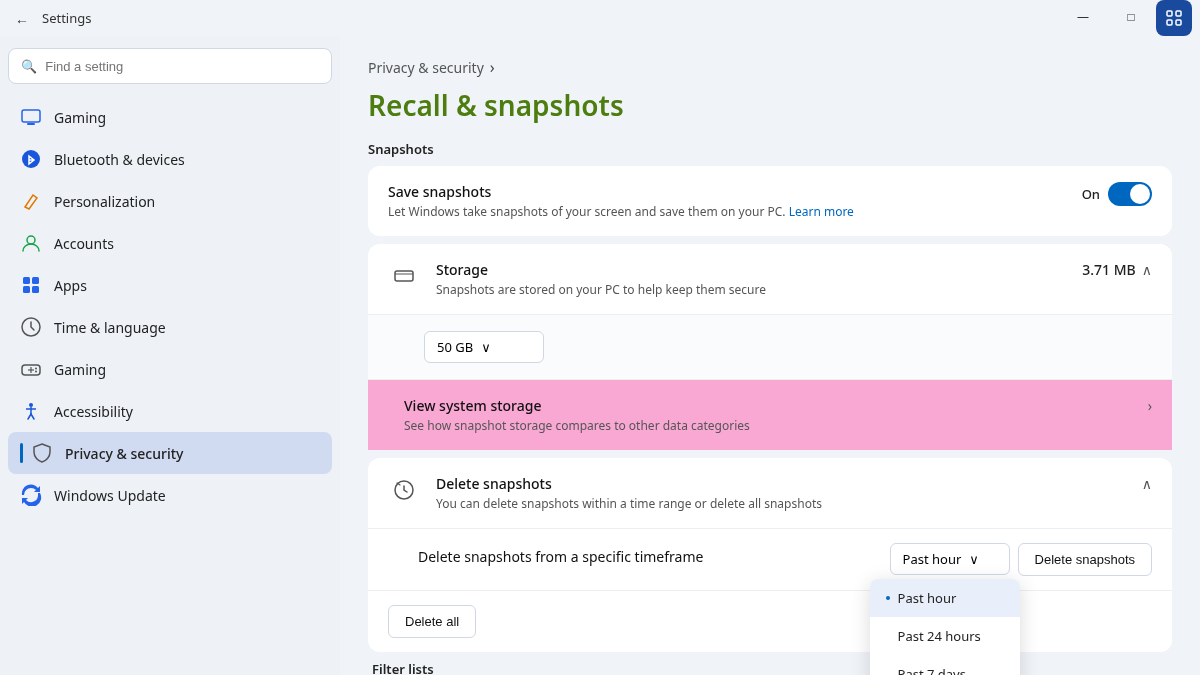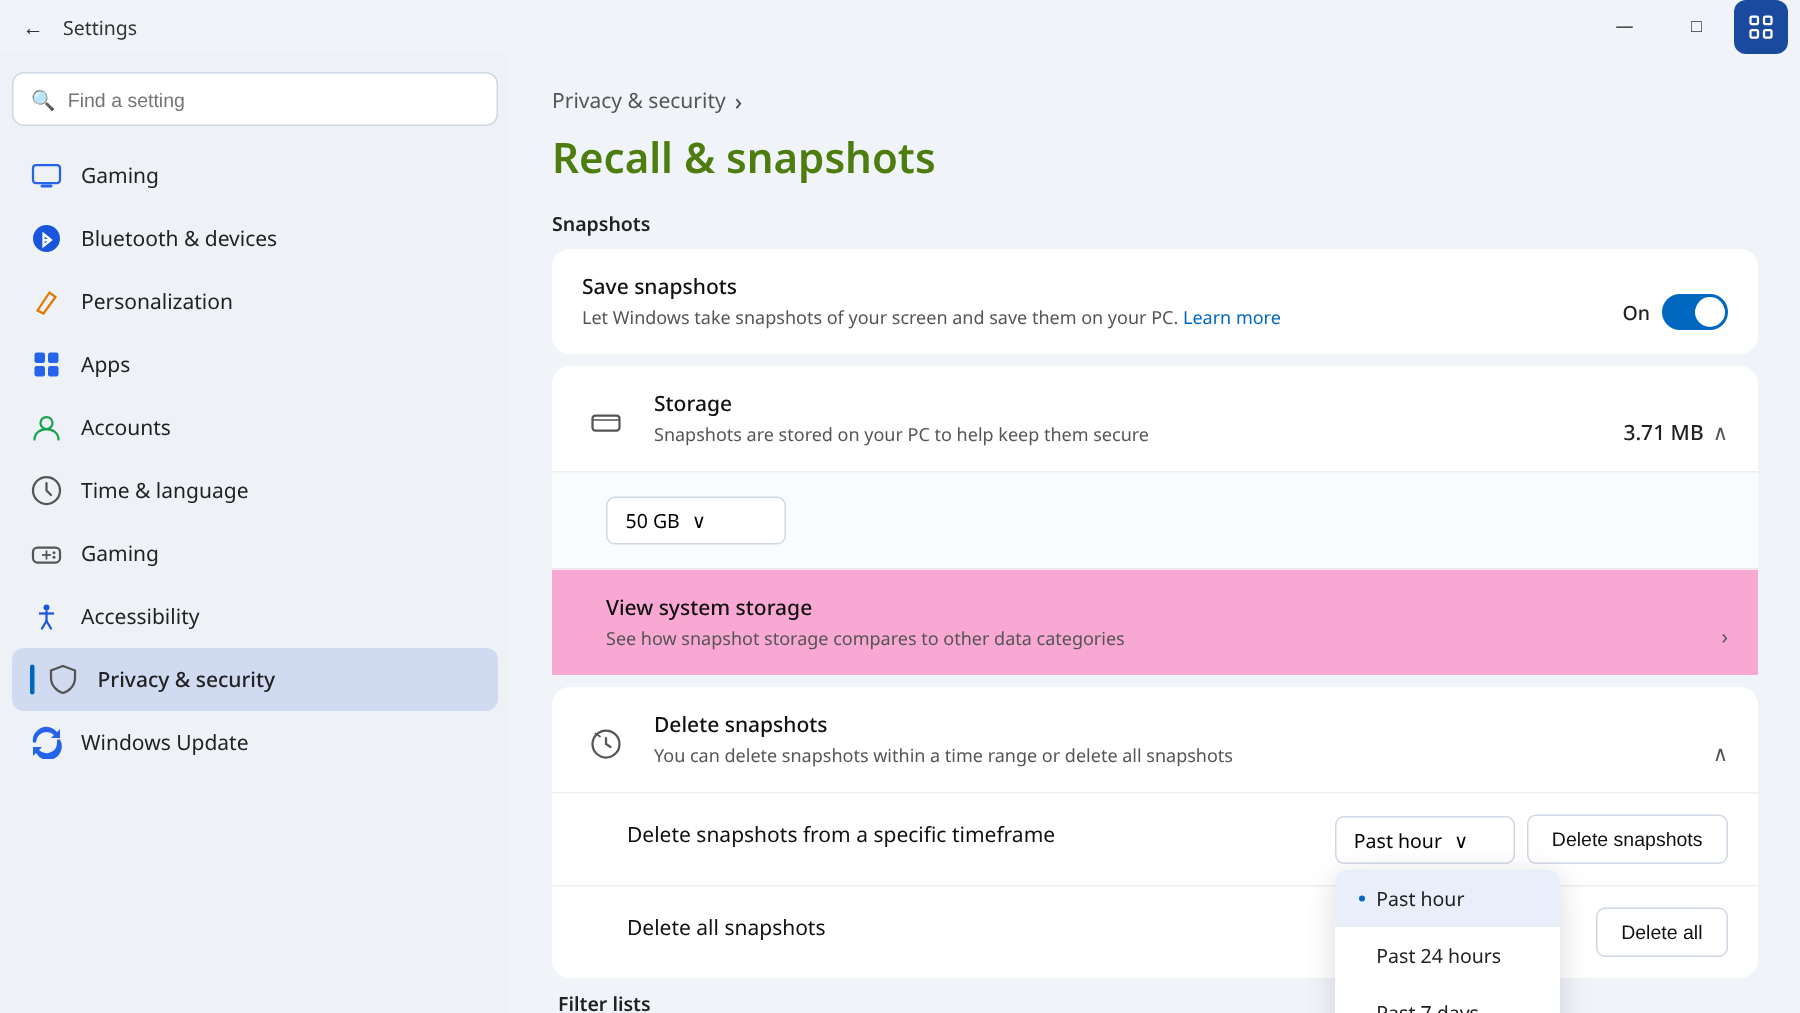--- a/index.html
+++ b/index.html
@@ -147,21 +147,21 @@
 
     .card {
       background: white;
       border-radius: 12px;
       margin-bottom: 8px;
       overflow: visible;
     }
 
     .card-row {
       display: flex;
-      align-items: flex-end;
+      align-items: flex-start;
       padding: 16px 20px;
       gap: 16px;
     }
     .card-row + .card-row {
       border-top: 1px solid #eee;
     }
 
     .card-icon {
       width: 32px; height: 32px;
       display: flex; align-items: center; justify-content: center;
@@ -215,20 +215,21 @@
     
     .select-btn {
       display: flex; align-items: center; gap: 8px;
       border: 1px solid #d0d8e4;
       border-radius: 6px;
       padding: 6px 12px;
       font-size: 13px;
       cursor: pointer;
       background: white;
       min-width: 120px;
+      margin-left: 20px;
     }
 
     
     .chevron-right { color: #555; font-size: 14px; margin-left: auto; }
 
     
     .timeframe-row {
       display: flex;
       align-items: flex-start;
       padding: 14px 20px;
@@ -342,36 +343,36 @@
           <div class="nav-icon">
             <svg width="22" height="22" viewBox="0 0 22 22" fill="none">
               <path d="M5 17l8-12 4 3-8 11-4-2z" stroke="#e07800" stroke-width="1.5" fill="none"></path>
             </svg>
           </div>
           <span>Personalization</span>
         </div>
         <div class="nav-item">
           <div class="nav-icon">
             <svg width="22" height="22" viewBox="0 0 22 22" fill="none">
+              <circle cx="11" cy="8" r="4" stroke="#16a34a" stroke-width="1.5" fill="none"></circle>
+              <path d="M3 19c0-4 3.6-7 8-7s8 3 8 7" stroke="#16a34a" stroke-width="1.5" stroke-linecap="round" fill="none"></path>
+            </svg>
+          </div>
+          <span>Accounts</span>
+        </div>
+        <div class="nav-item">
+          <div class="nav-icon">
+            <svg width="22" height="22" viewBox="0 0 22 22" fill="none">
               <rect x="3" y="3" width="7" height="7" rx="1.5" fill="#2563eb"></rect>
               <rect x="12" y="3" width="7" height="7" rx="1.5" fill="#2563eb"></rect>
               <rect x="3" y="12" width="7" height="7" rx="1.5" fill="#2563eb"></rect>
               <rect x="12" y="12" width="7" height="7" rx="1.5" fill="#2563eb"></rect>
             </svg>
           </div>
           <span>Apps</span>
-        </div>
-        <div class="nav-item">
-          <div class="nav-icon">
-            <svg width="22" height="22" viewBox="0 0 22 22" fill="none">
-              <circle cx="11" cy="8" r="4" stroke="#16a34a" stroke-width="1.5" fill="none"></circle>
-              <path d="M3 19c0-4 3.6-7 8-7s8 3 8 7" stroke="#16a34a" stroke-width="1.5" stroke-linecap="round" fill="none"></path>
-            </svg>
-          </div>
-          <span>Accounts</span>
         </div>
         <div class="nav-item">
           <div class="nav-icon">
             <svg width="22" height="22" viewBox="0 0 22 22" fill="none">
               <circle cx="11" cy="11" r="9" stroke="#555" stroke-width="1.5" fill="none"></circle>
               <path d="M11 6v5l3 3" stroke="#555" stroke-width="1.5" stroke-linecap="round"></path>
             </svg>
           </div>
           <span>Time &amp; language</span>
         </div>
@@ -491,21 +492,21 @@
         </div>
         <div class="card-text">
           <div class="card-label">Delete snapshots</div>
           <div class="card-desc">You can delete snapshots within a time range or delete all snapshots</div>
         </div>
         <span class="chevron">∧</span>
       </div>
 
       <div class="timeframe-row" style="border-top:1px solid #eee; position:relative;">
         <div class="timeframe-label">Delete snapshots from a specific timeframe</div>
-        <div style="display:flex; gap:8px; align-items:center; position:relative;">
+        <div style="display:flex; gap:8px; align-items:flex-start; position:relative;">
           <div class="dropdown-wrapper">
             <div class="select-btn">
               <span>Past hour</span>
               <span>∨</span>
             </div>
 
             <div class="dropdown-menu">
               <div class="dropdown-item selected">
                 <span class="dot"></span>
                 <span>Past hour</span>
@@ -519,21 +520,20 @@
                 <span>Past 7 days</span>
               </div>
 
             </div>
           </div>
           <button class="action-btn">Delete snapshots</button>
         </div>
       </div>
 
       <div class="timeframe-row" style="border-top:1px solid #eee;">
-        <div class="timeframe-label">Delete all snapshots</div>
         <button class="action-btn">Delete all</button>
       </div>
     </div>
 
     <div class="filter-title">Filter lists</div>
 
   </div>
 </div>
 
 </body></html>

